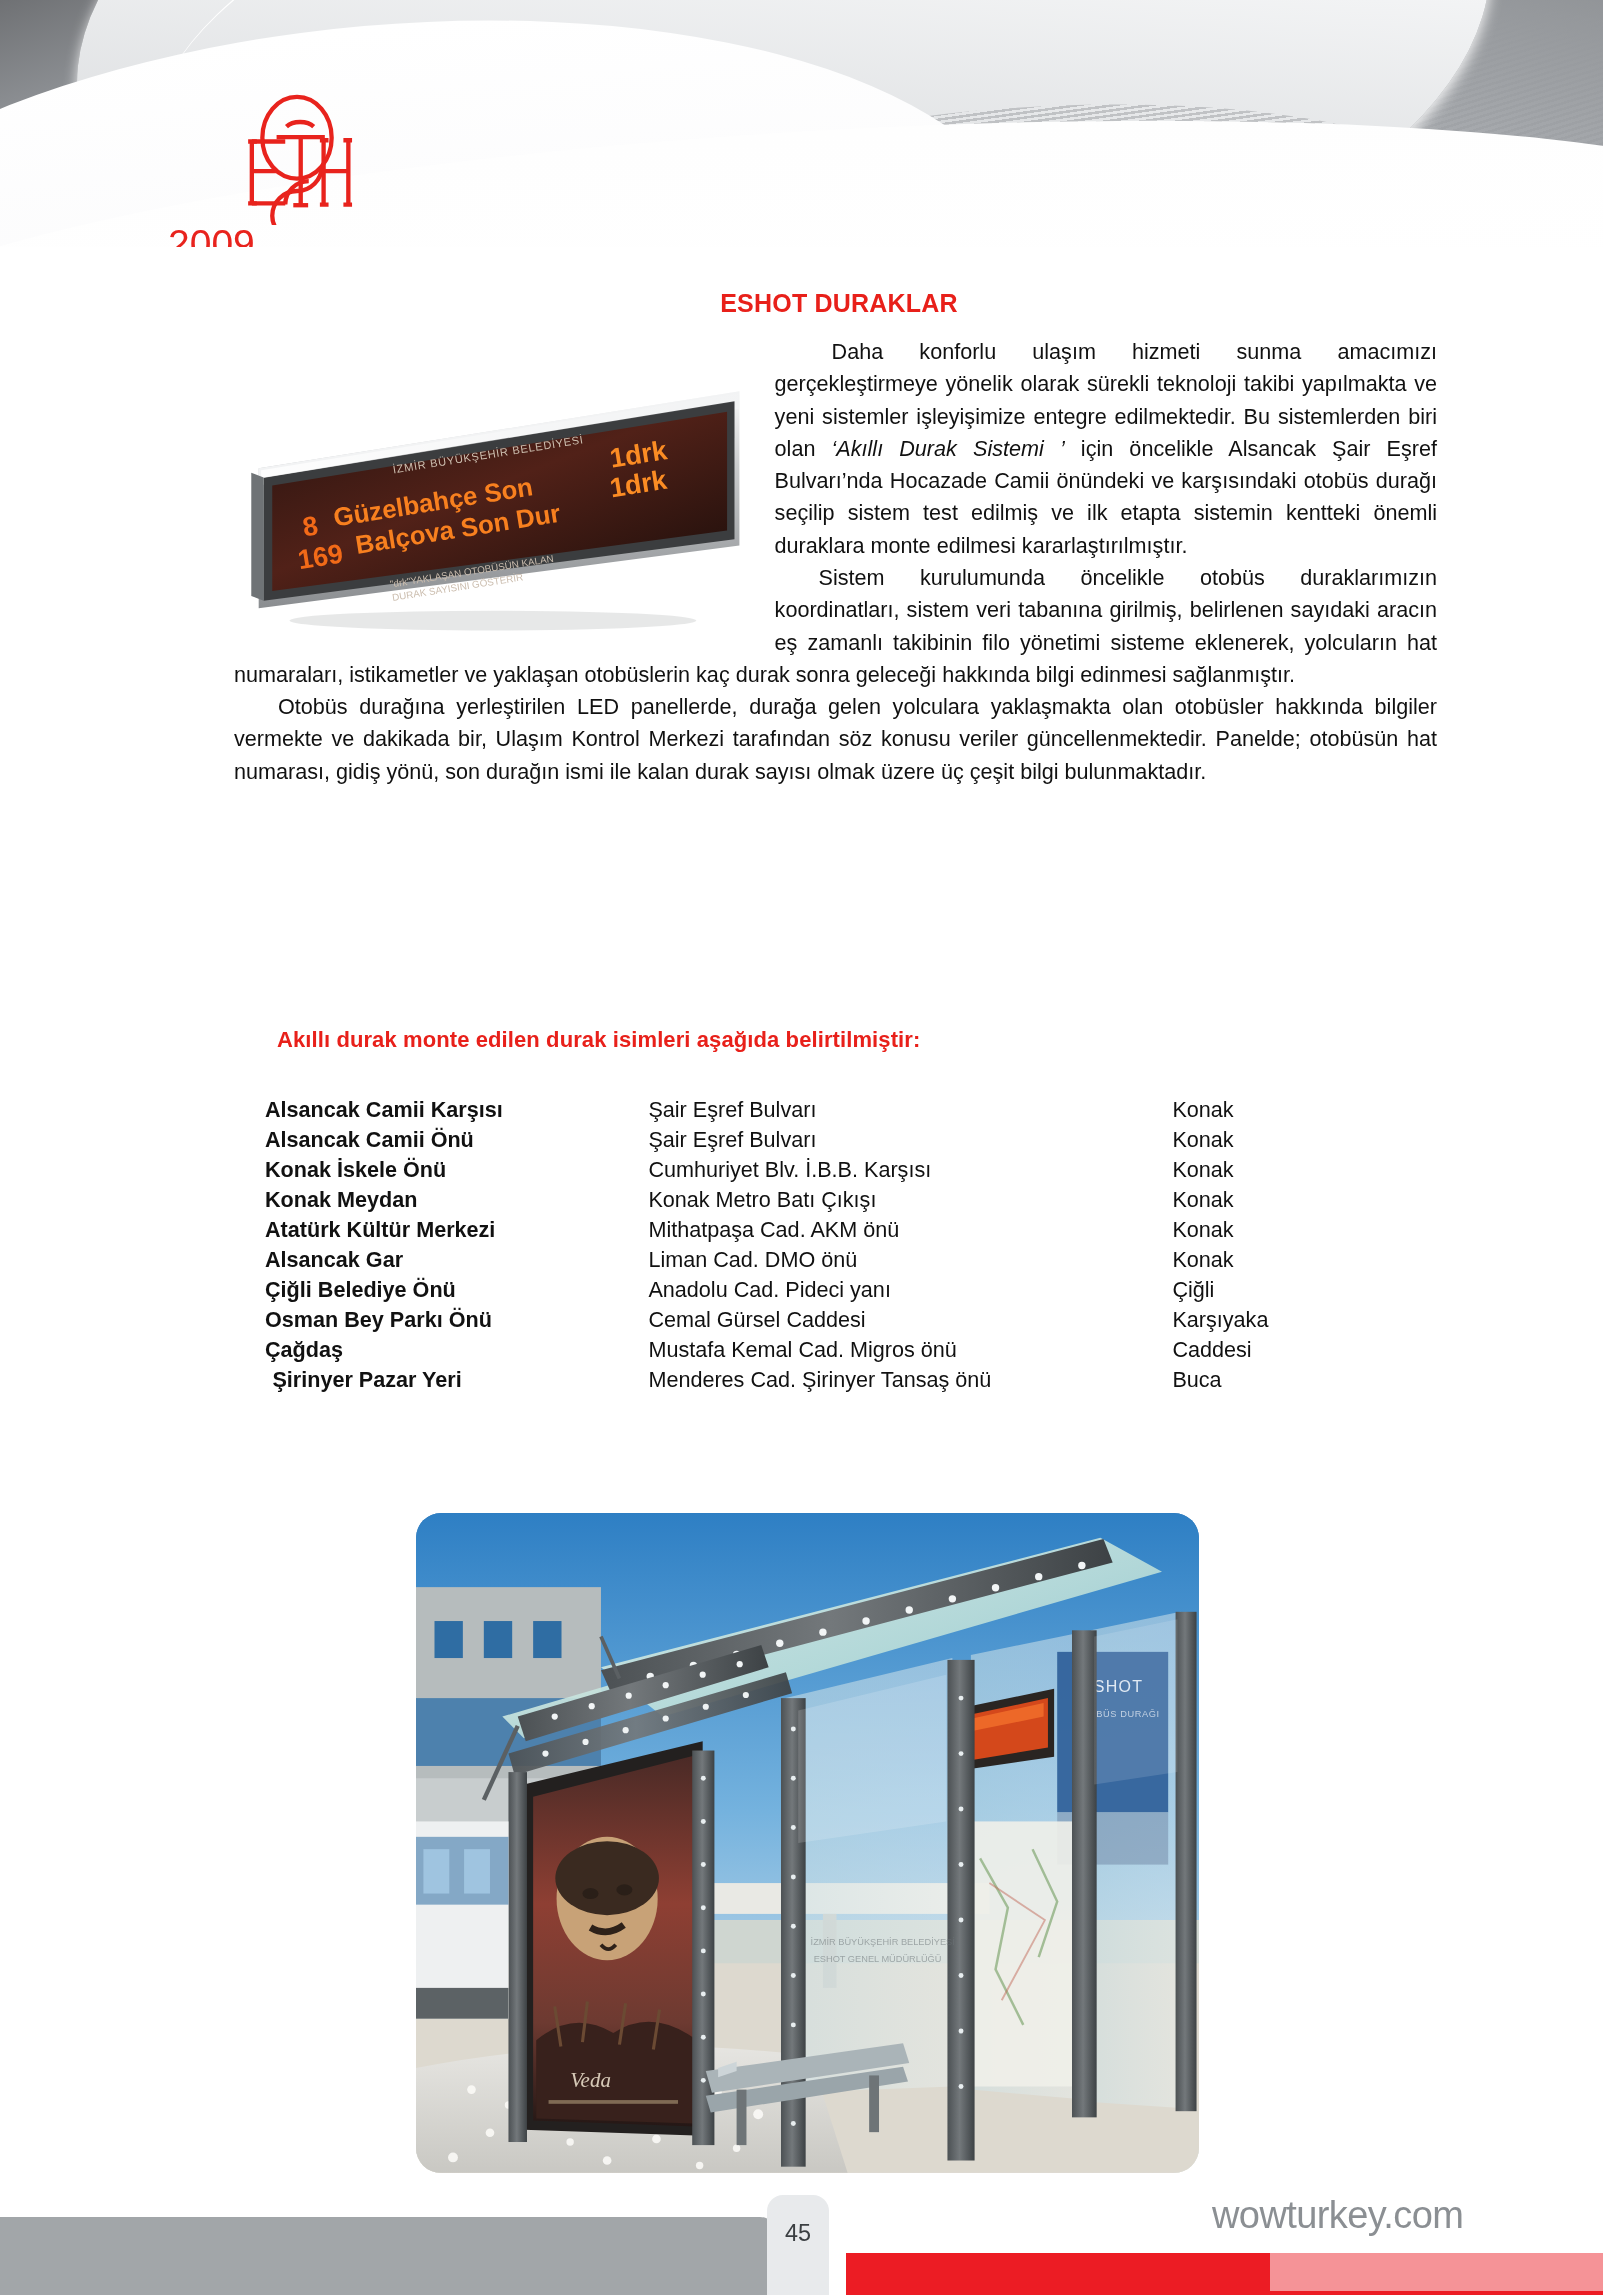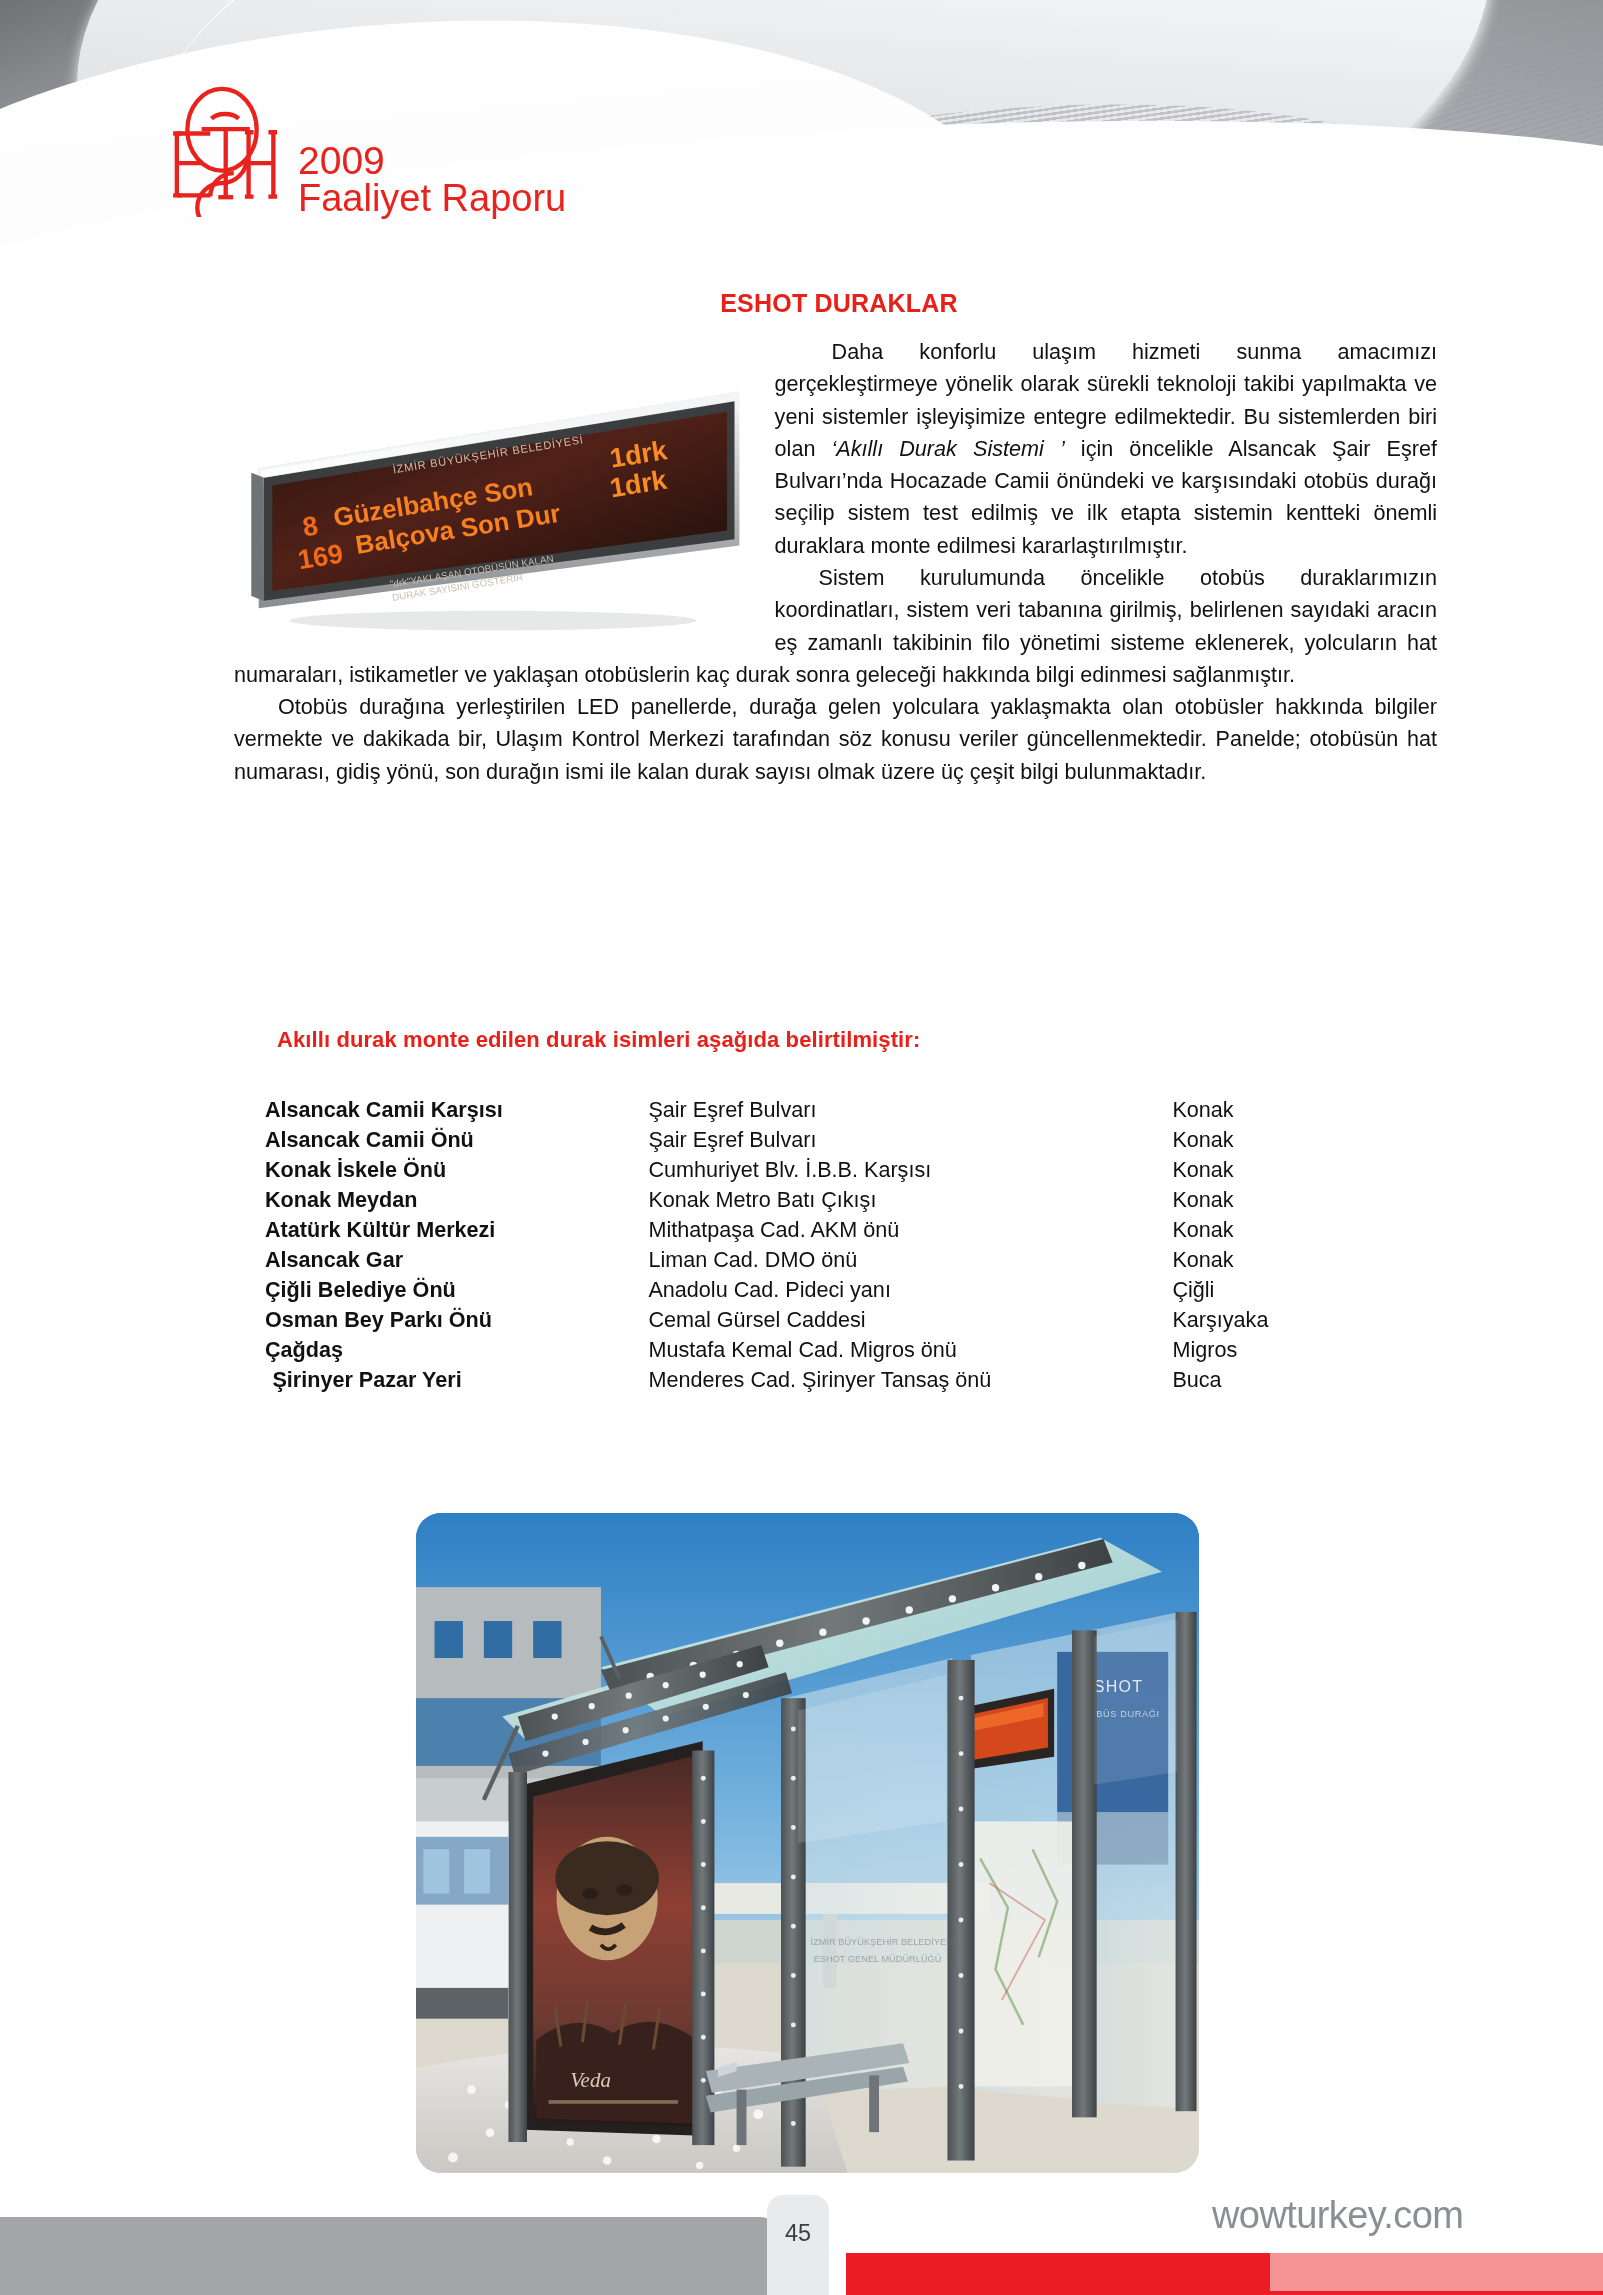--- a/index.html
+++ b/index.html
@@ -89,24 +89,25 @@
     left: -185px; top: 130px;
     width: 2036px; height: 333px;
     background: linear-gradient(180deg, #fefefe 0%, #ffffff 60%);
     transform: rotate(-3.2deg);
     border-radius: 50% 50% 0 0;
   }
 
   
   .logo-lockup {
     position: absolute;
-    left: 157px; top: 84px;
+    left: 157px; top: 92px;
     display: flex;
-    align-items: flex-end;
+    align-items: center;
     z-index: 9;
+    flex-direction: column;
   }
   .monogram { width: 130px; height: 133px; display:block; }
   .logo-text {
     margin-left: 11px;
     color: #e8231d;
     line-height: .97;
   }
   .logo-year {
     font-size: 39px;
     font-weight: 400;
@@ -394,21 +395,21 @@
       <td class="c3">Çiğli</td>
     </tr>
     <tr>
       <td class="c1">Osman Bey Parkı Önü</td>
       <td class="c2">Cemal Gürsel Caddesi</td>
       <td class="c3">Karşıyaka</td>
     </tr>
     <tr>
       <td class="c1">Çağdaş</td>
       <td class="c2">Mustafa Kemal Cad. Migros önü</td>
-      <td class="c3">Migros</td>
+      <td class="c3">Caddesi</td>
     </tr>
     <tr class="last">
       <td class="c1">Şirinyer Pazar Yeri</td>
       <td class="c2">Menderes Cad. Şirinyer Tansaş önü</td>
       <td class="c3">Buca</td>
     </tr>
   </tbody>
 </table>
 
 <div class="shelter-wrap">

